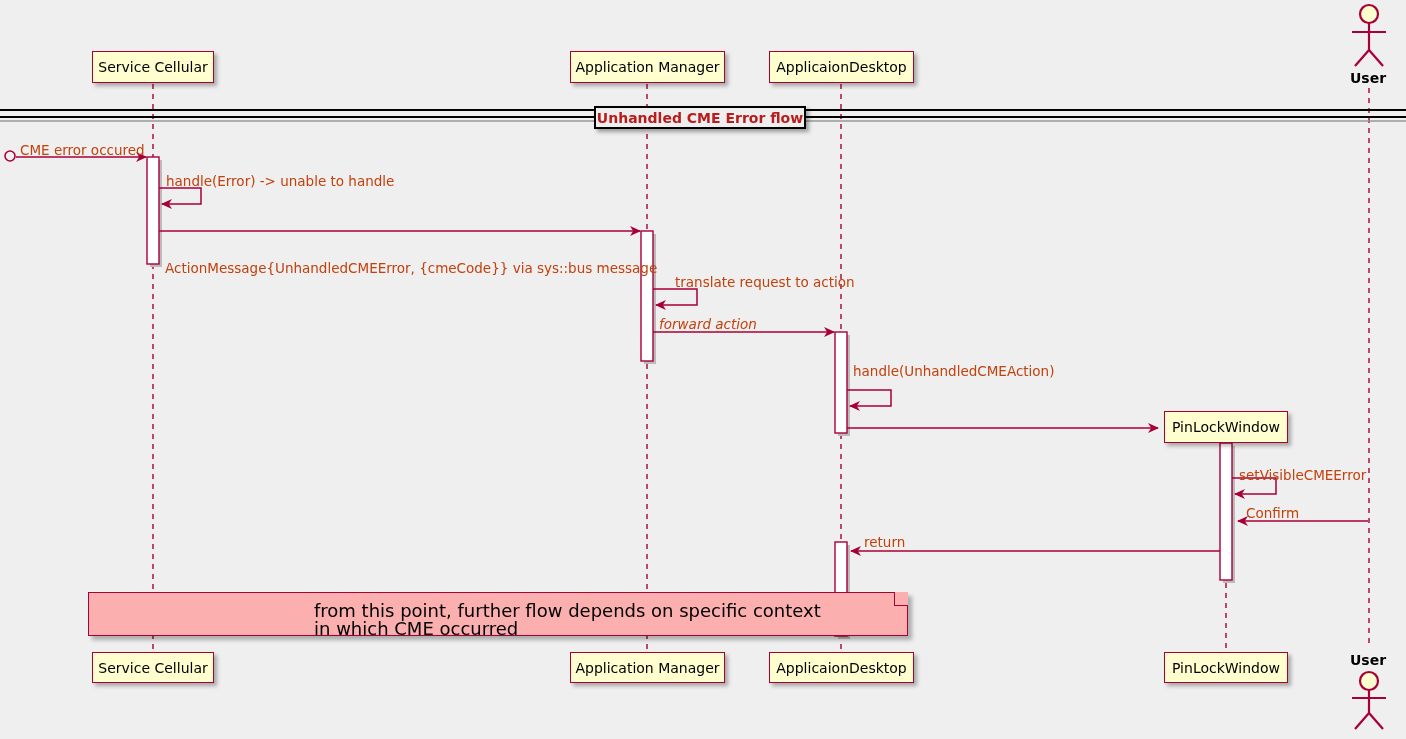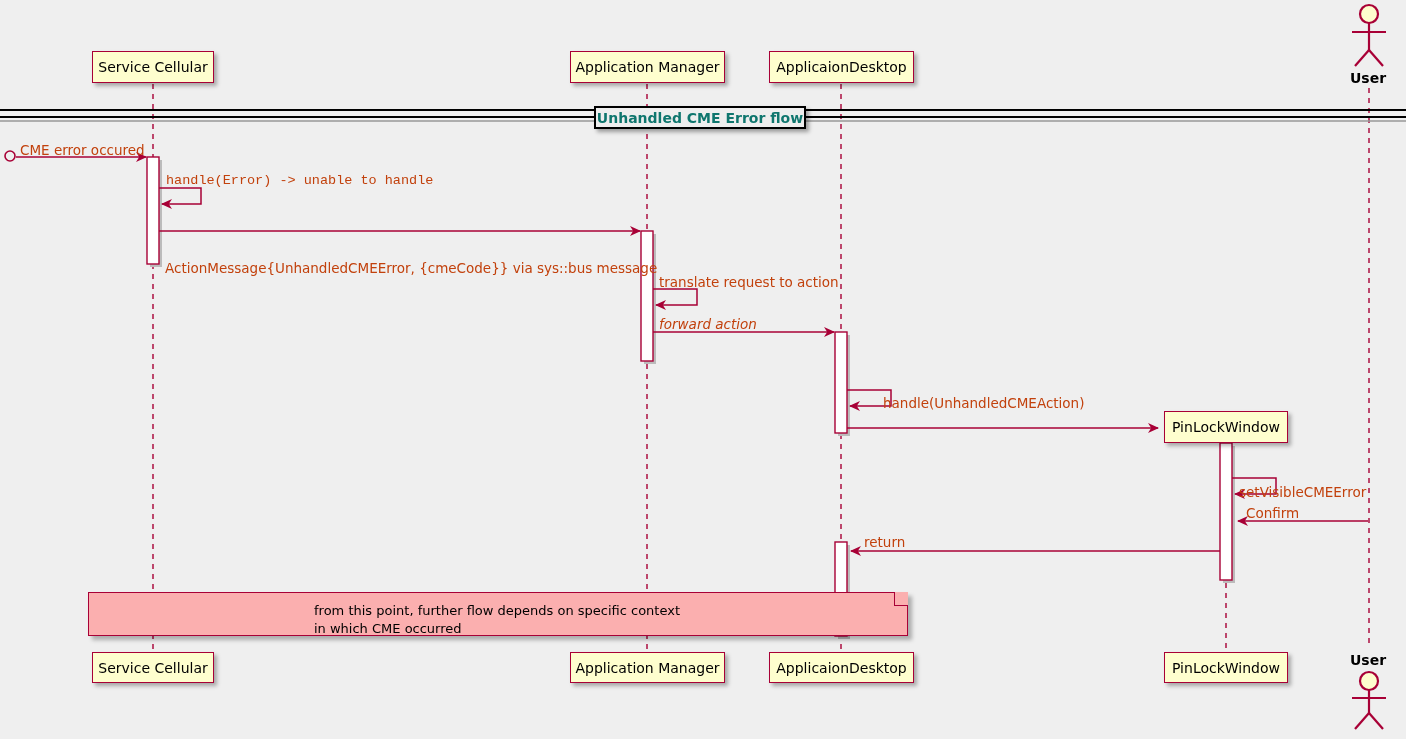--- a/index.html
+++ b/index.html
@@ -52,21 +52,21 @@
     white-space: nowrap;
     z-index: 6;
     font-weight: bold;
   }
   
   .divider-title {
     position: absolute;
     box-sizing: border-box;
     background: #EEEEEE;
     border: 2px solid #000000;
-    color: #0f766e;
+    color: #b91c1c;
     font-size: 14px;
     font-weight: bold;
     display: flex;
     align-items: center;
     justify-content: center;
     padding: 0 4px;
     white-space: nowrap;
     box-shadow: 3px 3px 4px rgba(0,0,0,0.35);
     z-index: 7;
   }
@@ -78,21 +78,21 @@
     white-space: nowrap;
     z-index: 5;
   }
   
   .note {
     position: absolute;
     box-sizing: border-box;
     background: #FBAFAF;
     border: 1.5px solid #A80036;
     color: #000000;
-    font-size: 13px;
+    font-size: 18px;
     line-height: 18px;
     box-shadow: 4px 4px 4px rgba(0,0,0,0.28);
     z-index: 8;
   }
   .note .note-text {
     position: absolute;
     left: 225px;
     top: 9px;
     white-space: pre;
   }
@@ -215,42 +215,42 @@
   </div>
 
   <div class="divider-title" style="left:594px; top:106px; width:212px; height:23px;">
     <span>Unhandled CME Error flow</span>
   </div>
 
   <div class="msg-label" style="left:20px; top:142px;">
     <span>CME error occured</span>
   </div>
 
-  <div class="msg-label" style="left:166px; top:173px;font-family:Liberation Mono, monospace;">
+  <div class="msg-label" style="left:166px; top:173px;">
     <span>handle(Error) -&gt; unable to handle</span>
   </div>
 
   <div class="msg-label" style="left:165px; top:216px;margin-top:44px;">
     <span>ActionMessage{UnhandledCMEError, {cmeCode}} via sys::bus message</span>
   </div>
 
-  <div class="msg-label" style="left:659px; top:274px;">
+  <div class="msg-label" style="left:675px; top:274px;">
     <span>translate request to action</span>
   </div>
 
   <div class="msg-label" style="left:659px; top:316px;font-style:italic;">
     <span>forward action</span>
   </div>
 
-  <div class="msg-label" style="left:853px; top:395px;margin-left:30px;">
+  <div class="msg-label" style="left:853px; top:363px;">
     <span>handle(UnhandledCMEAction)</span>
   </div>
 
 
-  <div class="msg-label" style="left:1239px; top:484px;">
+  <div class="msg-label" style="left:1239px; top:467px;">
     <span>setVisibleCMEError</span>
   </div>
 
   <div class="msg-label" style="left:1246px; top:505px;">
     <span>Confirm</span>
   </div>
 
   <div class="msg-label" style="left:864px; top:534px;">
     <span>return</span>
   </div>

